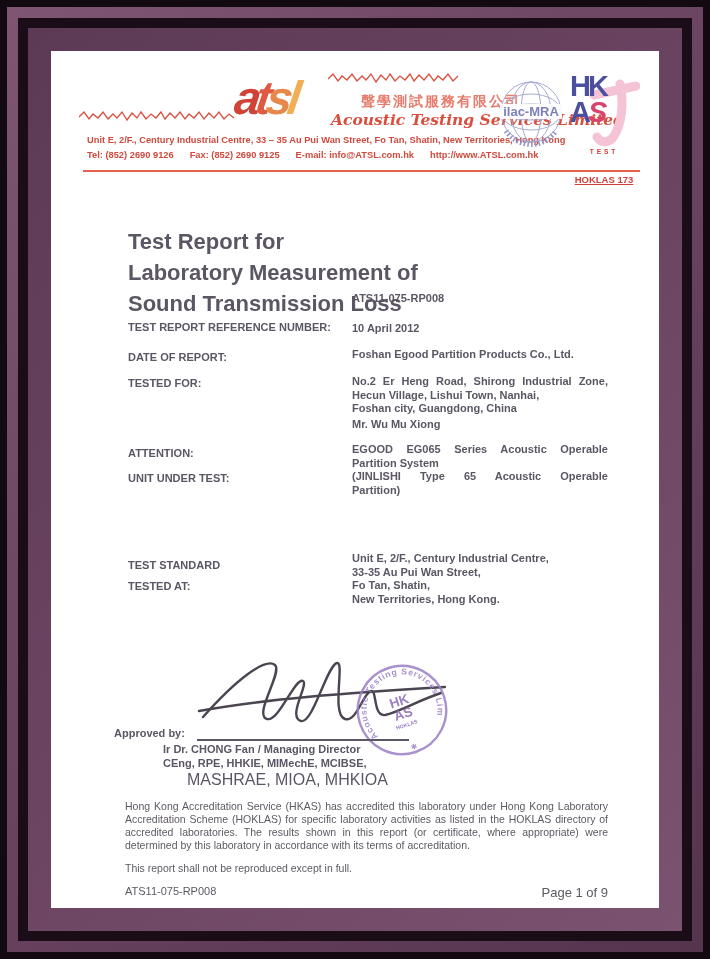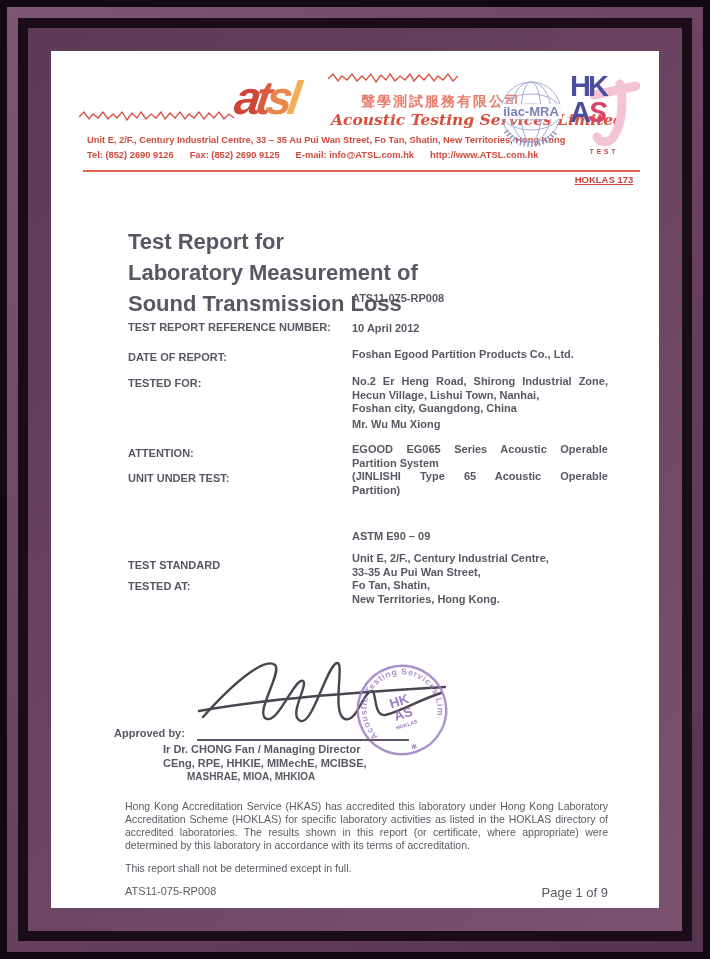--- a/index.html
+++ b/index.html
@@ -39,21 +39,21 @@
   .val { position:absolute; left:301px; width:256px; font-size:11px; font-weight:bold; color:#5b5663; line-height:13.5px; }
   .jl { text-align:justify; text-align-last:justify; }
 
   
   .sig-svg { left:144px; top:600px; }
   .stamp { left:303px; top:611px; width:96px; height:96px; opacity:.85; }
   .approved { left:63px; top:676px; font-size:11px; font-weight:bold; color:#5b5663; }
   .sig-line { left:146px; top:688px; width:212px; height:1.5px; background:#5b5663; }
   .sig-name { left:112px; top:692px; font-size:11px; font-weight:bold; color:#5b5663; }
   .sig-quals1 { left:112px; top:706px; font-size:11px; font-weight:bold; color:#5b5663; }
-  .sig-quals2 { left:112px; top:720px; font-size:10px; font-weight:bold; color:#5b5663;padding-left:24px; }
+  .sig-quals2 { left:112px; top:720px; font-size:16px; font-weight:normal; color:#5b5663;padding-left:24px; }
 
   
   .accred { left:74px; top:749px; width:483px; font-size:10.5px; color:#5d5862; line-height:13px; }
   .note { left:74px; top:811px; font-size:10.5px; color:#5d5862; }
   .docref { left:74px; top:834px; font-size:11px; color:#5d5862; }
   .pageno { left:74px; top:834px; width:483px; text-align:right; font-size:13px; color:#5d5862; }
 </style>
 </head>
 <body>
 
@@ -139,21 +139,20 @@
 
       <div class="lbl" style="top:392px">UNIT UNDER TEST:</div>
       <div class="val" style="top:392px">
         <div class="jl">EGOOD EG065 Series Acoustic Operable</div>
         <div>Partition System</div>
         <div class="jl">(JINLISHI Type 65 Acoustic Operable</div>
         <div>Partition)</div>
       </div>
 
       <div class="lbl" style="top:479px">TEST STANDARD</div>
-      <div class="val" style="top:479px">ASTM E90 – 09</div>
 
       <div class="lbl" style="top:500px">TESTED AT:</div>
       <div class="val" style="top:501px">
         <div>Unit E, 2/F., Century Industrial Centre,</div>
         <div>33-35 Au Pui Wan Street,</div>
         <div>Fo Tan, Shatin,</div>
         <div>New Territories, Hong Kong.</div>
       </div>
 
       <svg class="abs sig-svg" width="255" height="90" viewBox="0 0 255 90">
@@ -184,21 +183,21 @@
       <div class="abs sig-name">Ir Dr. CHONG Fan / Managing Director</div>
       <div class="abs sig-quals1">CEng, RPE, HHKIE, MIMechE, MCIBSE,</div>
       <div class="abs sig-quals2">MASHRAE, MIOA, MHKIOA</div>
 
       <div class="abs accred">
         <div class="jl">Hong Kong Accreditation Service (HKAS) has accredited this laboratory under Hong Kong Laboratory</div>
         <div class="jl">Accreditation Scheme (HOKLAS) for specific laboratory activities as listed in the HOKLAS directory of</div>
         <div class="jl">accredited laboratories. The results shown in this report (or certificate, where appropriate) were</div>
         <div>determined by this laboratory in accordance with its terms of accreditation.</div>
       </div>
-      <div class="abs note">This report shall not be determined except in full.</div>
+      <div class="abs note">This report shall not be reproduced except in full.</div>
       <div class="abs docref">ATS11-075-RP008</div>
       <div class="abs pageno">Page 1 of 9</div>
 
     </div>
    </div>
   </div>
  </div>
 </div>
 
 </body></html>

